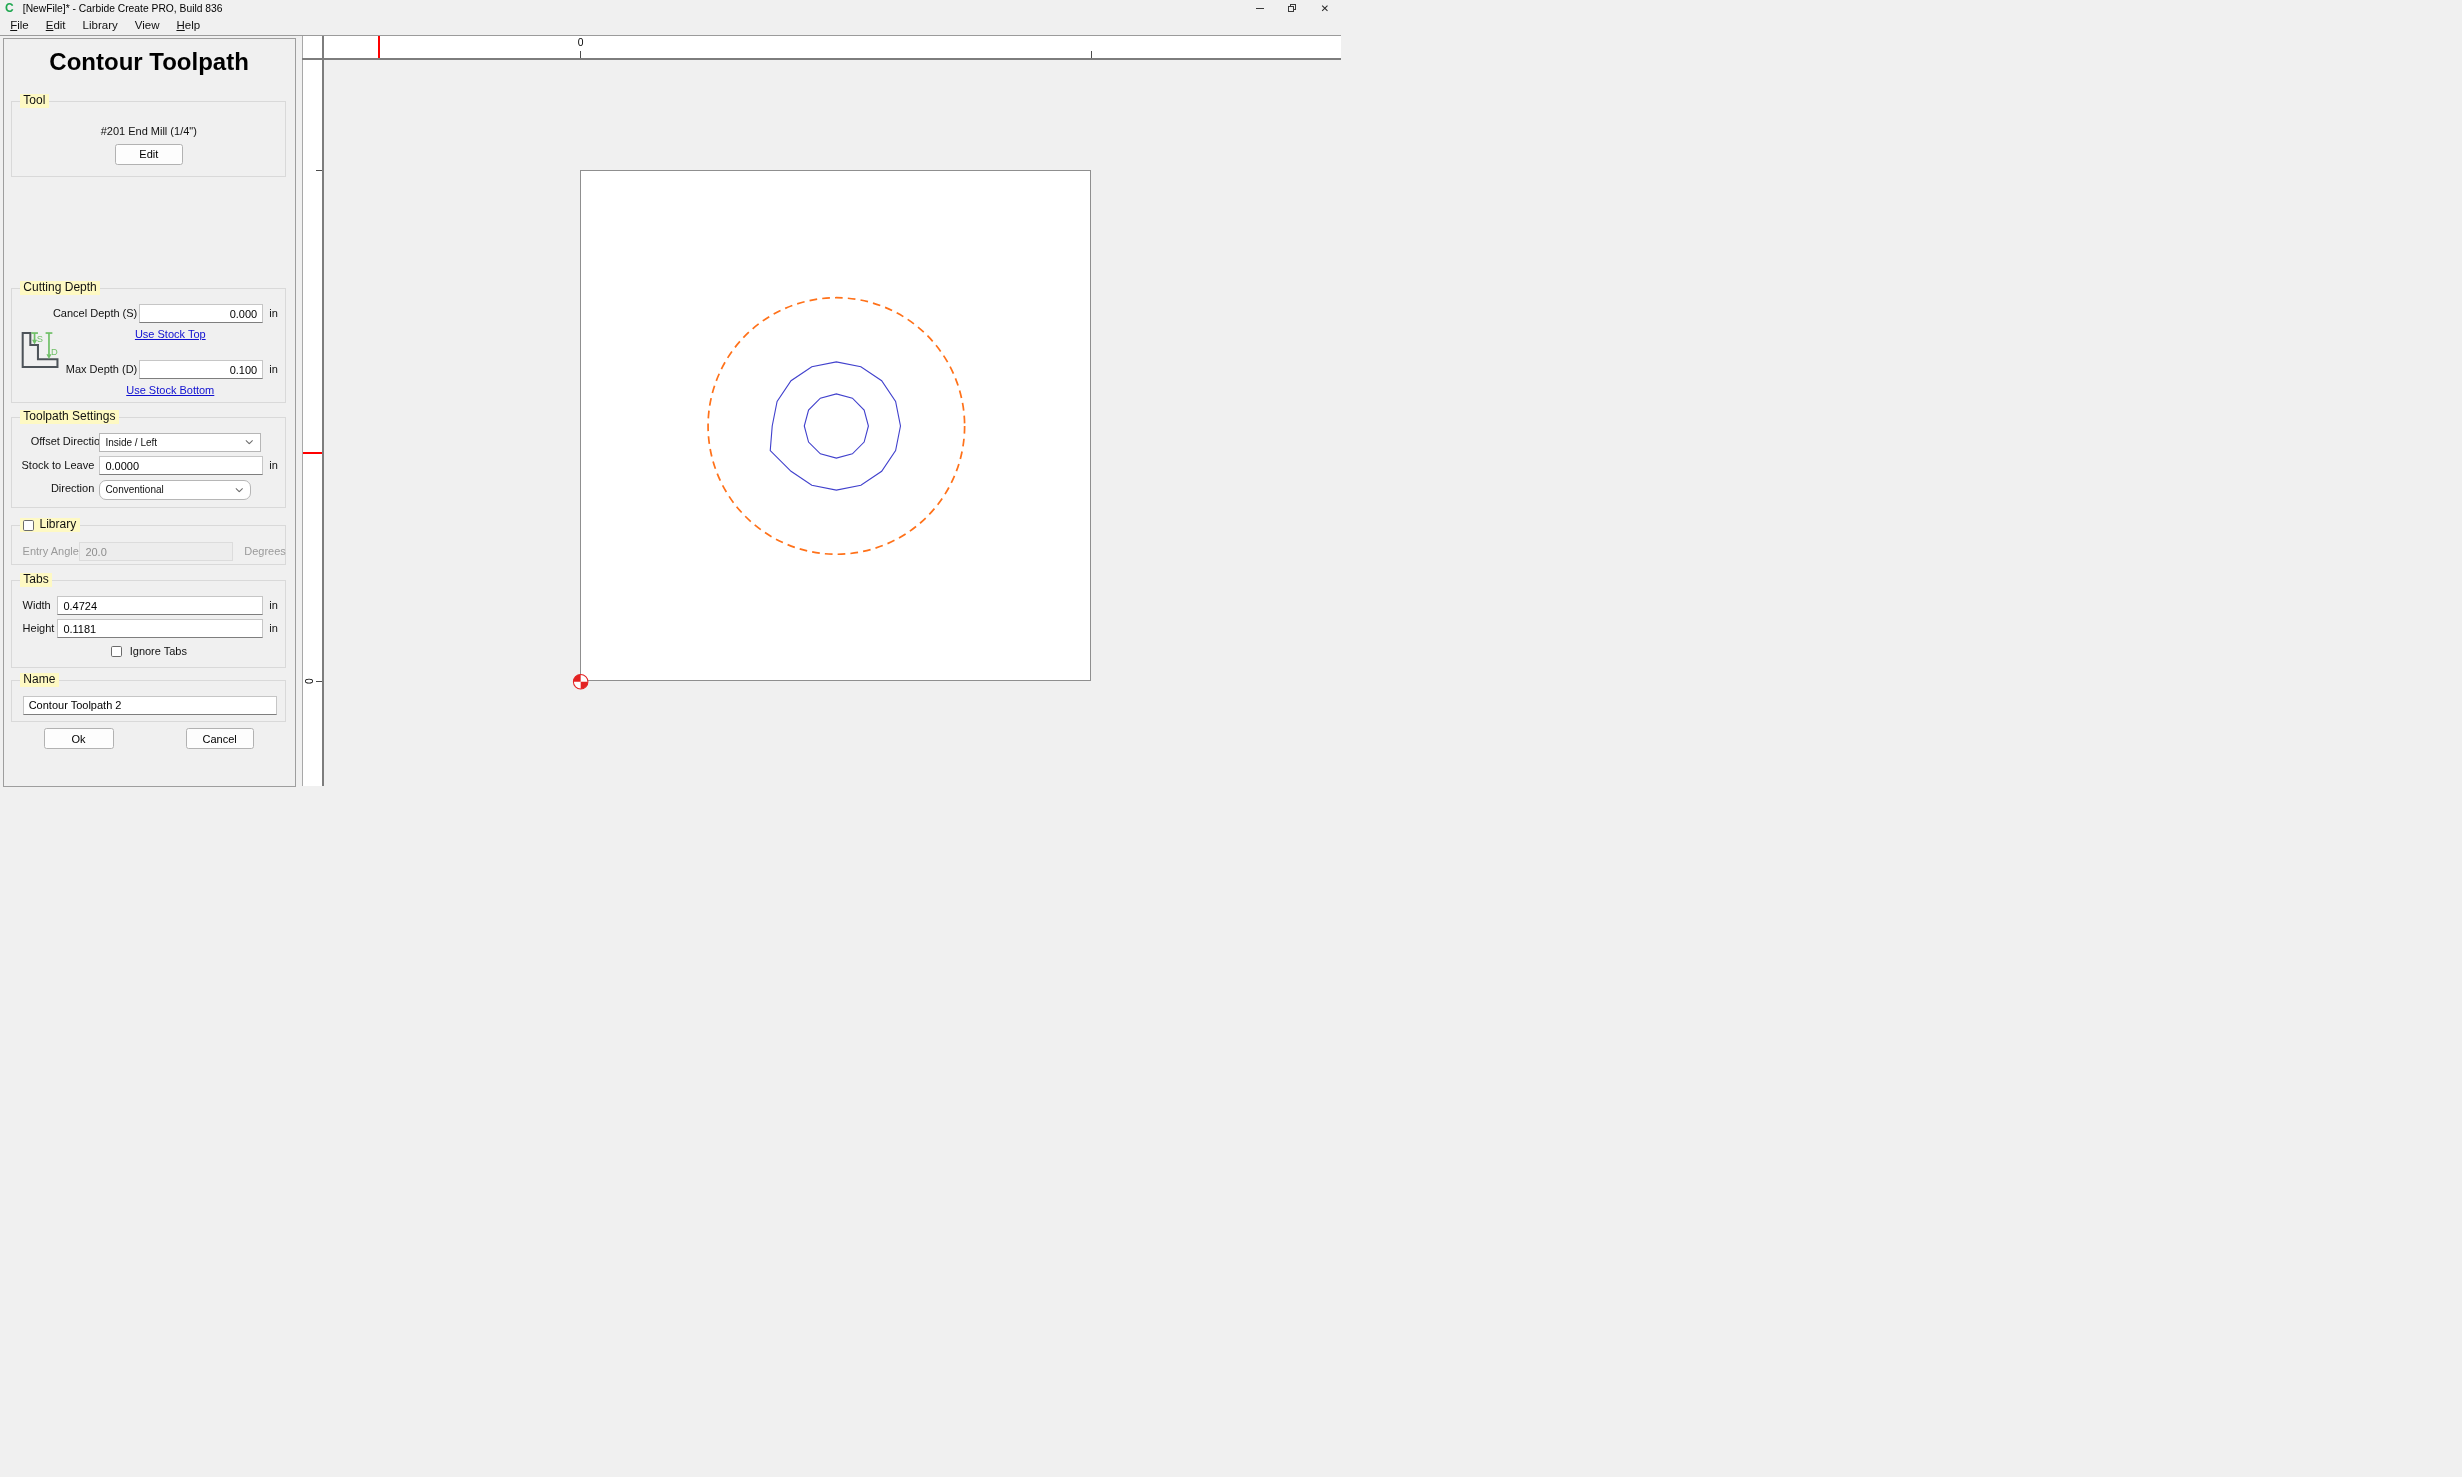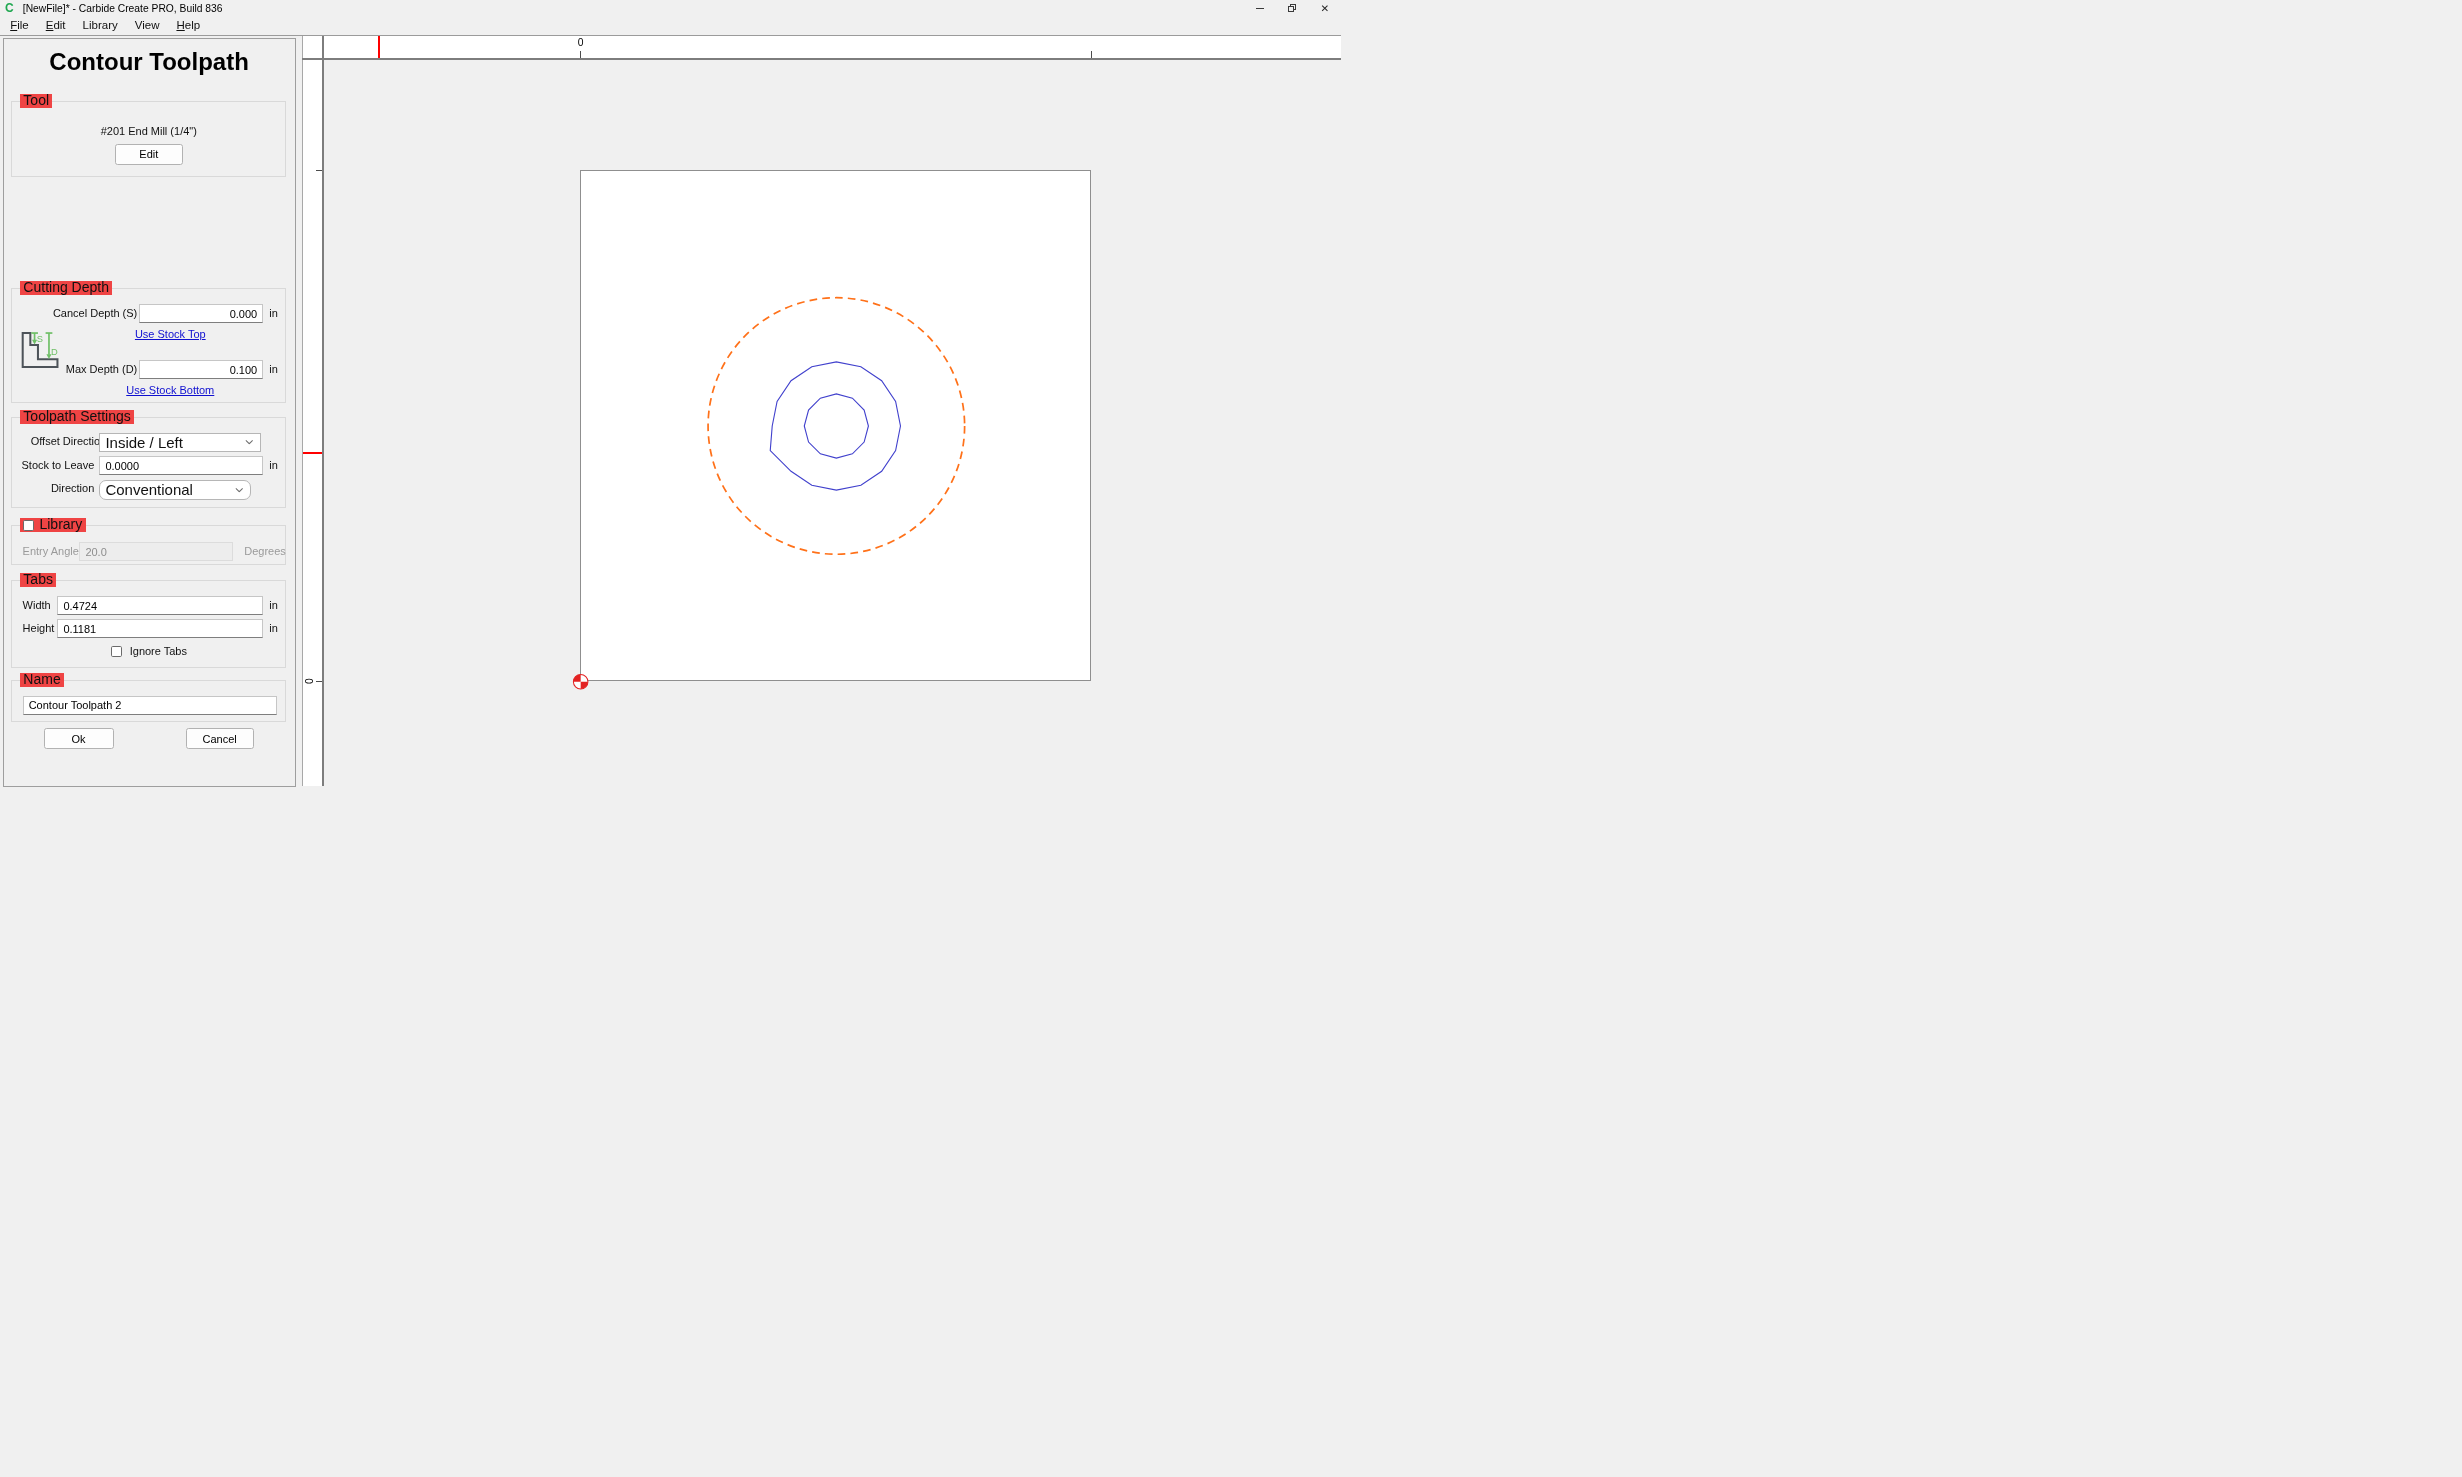--- a/index.html
+++ b/index.html
@@ -26,22 +26,22 @@
   .menu-item { padding:1.7px 8.5px 2.6px; cursor:default; }
   .menu-item .accel { text-decoration:underline; }
 
   
   .panel { position:absolute; left:2.6px; top:38px; width:293px; height:749px;
     background:#f0f0f0; border:0.9px solid #9e9e9e; font-size:11px; }
   .panel-title { position:absolute; top:8.5px; left:0; width:100%; text-align:center;
     font-size:24px; font-weight:bold; color:#000; }
 
   .gb { position:absolute; left:7.7px; width:275px; border:0.9px solid #d9d9d9; }
-  .gb-legend { position:absolute; top:-7.7px; left:7.7px; background:#ef4444; padding:0 3.4px;
-    font-size:14px; line-height:13.7px; white-space:nowrap; }
+  .gb-legend { position:absolute; top:-7.7px; left:7.7px; background:#fef9c3; padding:0 3.4px;
+    font-size:12px; line-height:13.7px; white-space:nowrap; }
 
   .gb-tool    { top:62px;  height:76px; }
   .gb-vectors { top:145px; height:92px; }
   .gb-cut     { top:249px; height:115px; }
   .gb-tps     { top:378px; height:91px; }
   .gb-ramp    { top:486px; height:40px; }
   .gb-tabs    { top:541px; height:88px; }
   .gb-name    { top:641px; height:42px; }
 
   .btn { position:absolute; background:#fdfdfd; border:0.9px solid #b2b2b2; border-radius:2.6px;
@@ -52,21 +52,21 @@
   .inp.right { text-align:right; }
   .inp:disabled, .inp.disabled { background:#ededed; border-color:#dcdcdc; color:#8e8e8e; }
   .lbl { position:absolute; font-size:11px; color:#111; white-space:nowrap; }
   .lbl.right { text-align:right; }
   .lbl.gray { color:#9a9a9a; }
   .unit { position:absolute; font-size:11px; }
   .link-row { position:absolute; left:51px; width:214px; text-align:center; }
   .link { color:#0f0fd0; text-decoration:underline; font-size:11px; cursor:pointer; }
   .center-row { position:absolute; left:0; width:100%; text-align:center; }
   .dd { position:absolute; background:#fff; border:0.9px solid #b6b6b6; display:flex;
-    align-items:center; padding-left:5.1px; font-size:15px; cursor:default; }
+    align-items:center; padding-left:5.1px; font-size:10px; cursor:default; }
   .dd .chev { position:absolute; right:6.8px; top:50%; transform:translateY(-50%); display:flex; }
   .cb { display:inline-block; width:11px; height:11px; border:0.9px solid #6b6b6b;
     border-radius:1.7px; background:#fff; vertical-align:-1.7px; cursor:default; }
   .ramp-legend { display:flex; align-items:center; gap:5.1px; }
 
   
   .corner { position:absolute; left:302px; top:36px; width:20.5px; height:22px;
     background:#fff; border-left:0.9px solid #a8a8a8; }
   .ruler-vline { position:absolute; left:322px; top:36px; width:1.7px; height:750px; background:#7d7d7d; }
   .ruler-hline { position:absolute; left:302px; top:58px; width:1039px; height:1.7px; background:#7d7d7d; }

